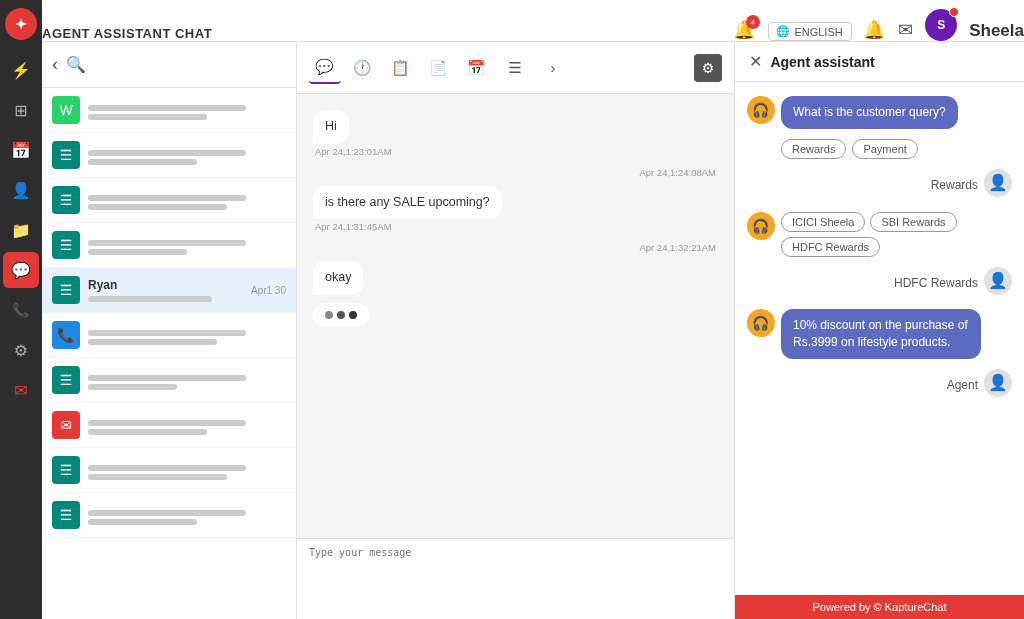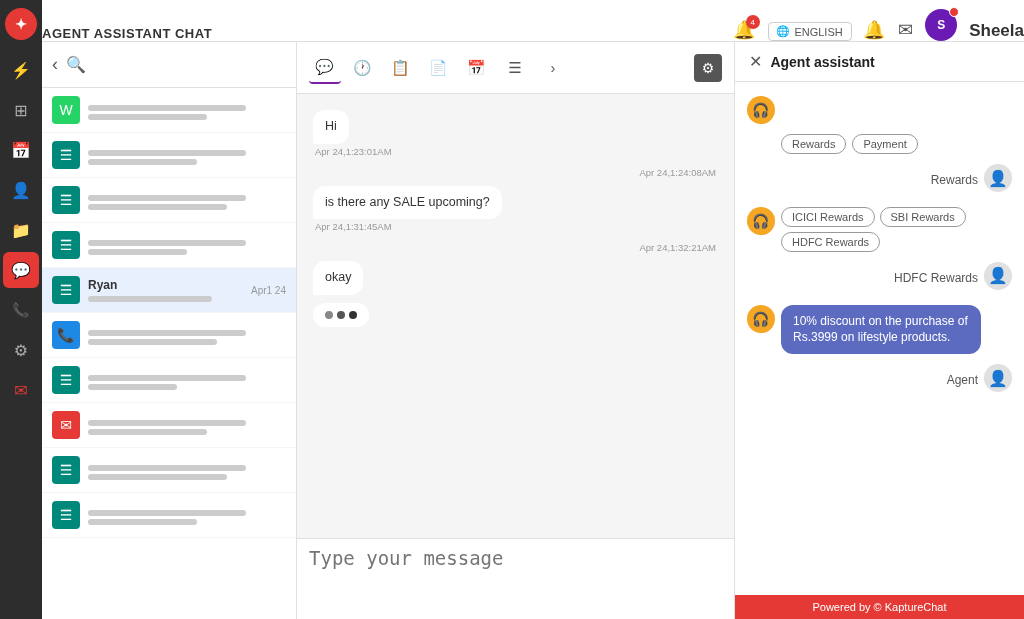--- a/index.html
+++ b/index.html
@@ -234,21 +234,21 @@
     .chat-input-area {
       background: #fff;
       border-top: 1px solid #e0e0e0;
       padding: 8px 12px;
       min-height: 80px;
     }
     .chat-input {
       width: 100%;
       border: none;
       outline: none;
-      font-size: 19px;
+      font-size: 10px;
       color: #999;
       resize: none;
       background: transparent;
       height: 60px;
     }
 
     
     .agent-assistant {
       width: 290px;
       background: #fff;
@@ -509,21 +509,21 @@
               <div class="conv-preview" style="width:50%; margin-top:3px;"></div>
             </div>
           </div>
 
           <div class="conv-item active">
             <div class="conv-icon chat">☰</div>
             <div class="conv-info">
               <div class="conv-name">Ryan</div>
               <div class="conv-preview"></div>
             </div>
-            <div class="conv-date">Apr1 24</div>
+            <div class="conv-date">Apr1 30</div>
           </div>
 
           <div class="conv-item">
             <div class="conv-icon phone">📞</div>
             <div class="conv-info">
               <div class="conv-preview"></div>
               <div class="conv-preview" style="width:65%; margin-top:3px;"></div>
             </div>
           </div>
           <div class="conv-item">
@@ -610,37 +610,38 @@
       <div class="agent-assistant">
         <div class="aa-header">
           <span class="close-btn">✕</span>
           <span class="aa-title">Agent assistant</span>
         </div>
 
         <div class="aa-messages">
 
           <div class="aa-row bot">
             <div class="aa-avatar">🎧</div>
+            <div class="aa-bubble">What is the customer query?</div>
           </div>
 
           <div class="aa-chips">
             <div class="chip">Rewards</div>
             <div class="chip">Payment</div>
           </div>
 
           <div class="aa-row user">
             <div class="aa-avatar user-avatar">👤</div>
             <div class="aa-bubble user-bubble">Rewards</div>
           </div>
 
           <div class="aa-row bot">
             <div class="aa-avatar">🎧</div>
             <div style="display:flex; flex-direction:column; gap:5px;">
               <div style="display:flex; flex-wrap:wrap; gap:5px;">
-                <div class="chip">ICICI Rewards</div>
+                <div class="chip">ICICI Sheela</div>
                 <div class="chip">SBI Rewards</div>
               </div>
               <div style="display:flex;">
                 <div class="chip">HDFC Rewards</div>
               </div>
             </div>
           </div>
 
           <div class="aa-row user">
             <div class="aa-avatar user-avatar">👤</div>

